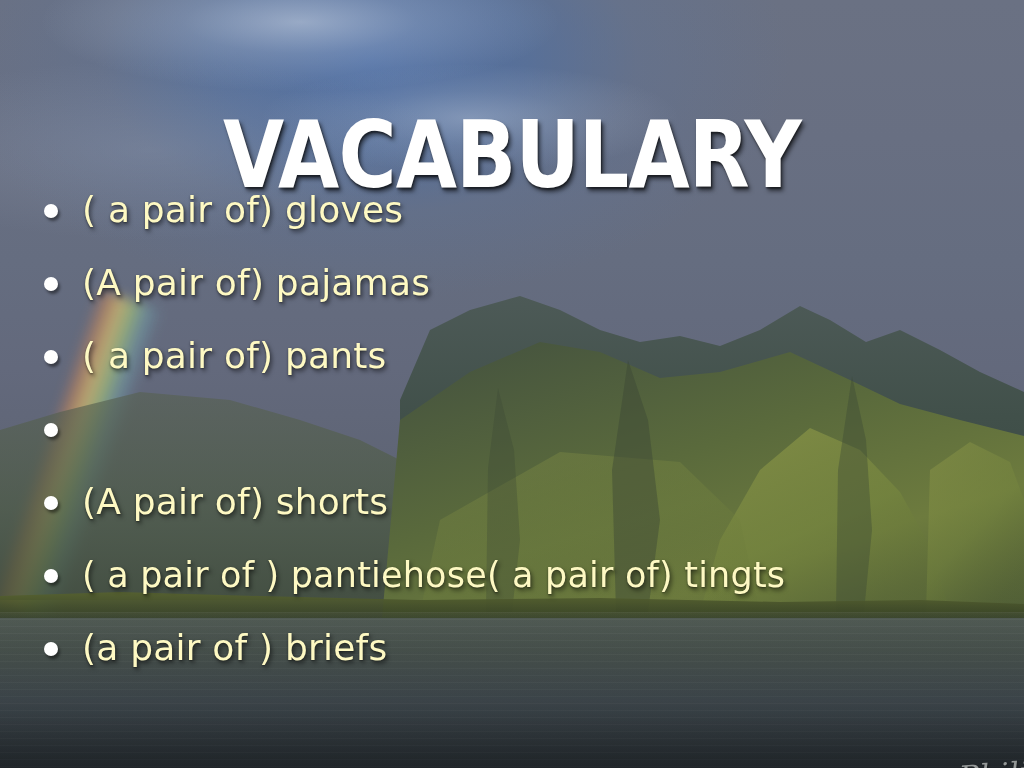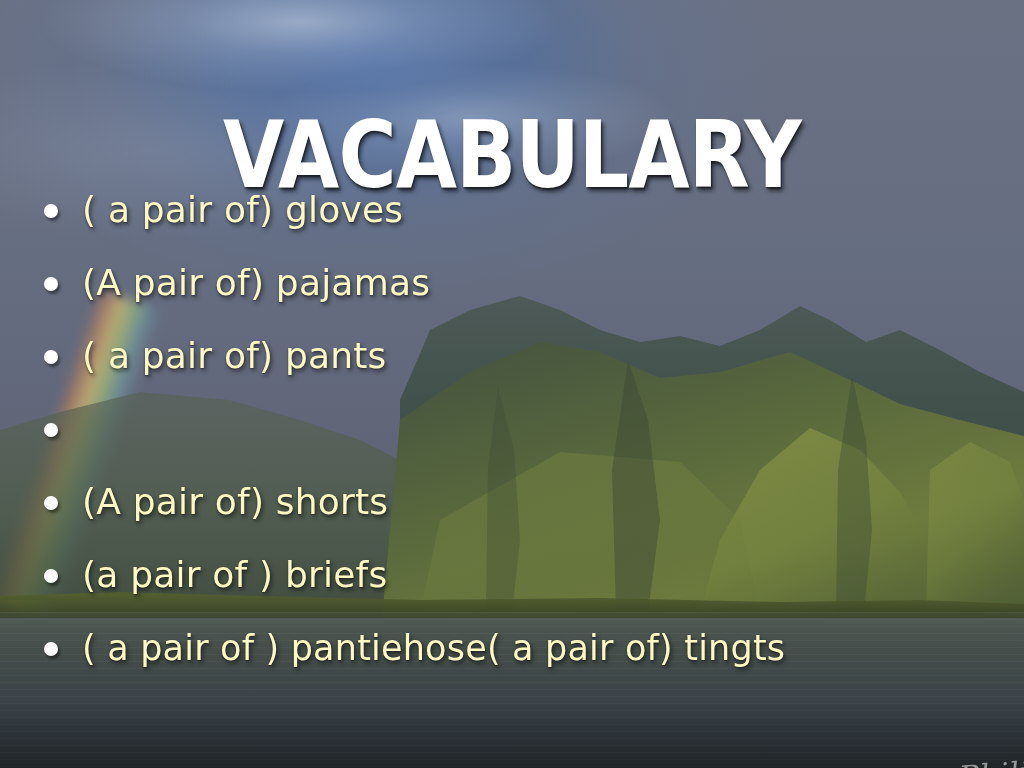--- a/index.html
+++ b/index.html
@@ -382,28 +382,28 @@
 
       <li class="bullet-item">
         <span class="bullet-dot"></span>
       </li>
 
       <li class="bullet-item">
         <span class="bullet-dot"></span>
         <span class="bullet-text">(A pair of) shorts</span>
       </li>
 
+      <li class="bullet-item long">
+        <span class="bullet-dot"></span>
+        <span class="bullet-text">( a pair of ) pantiehose( a pair of) tingts</span>
+      </li>
+
       <li class="bullet-item">
         <span class="bullet-dot"></span>
         <span class="bullet-text">(a pair of ) briefs</span>
-      </li>
-
-      <li class="bullet-item long">
-        <span class="bullet-dot"></span>
-        <span class="bullet-text">( a pair of ) pantiehose( a pair of) tingts</span>
       </li>
 
 
     </ul>
 
     <div class="watermark">Phili</div>
 
   </div>
 </div>
 

